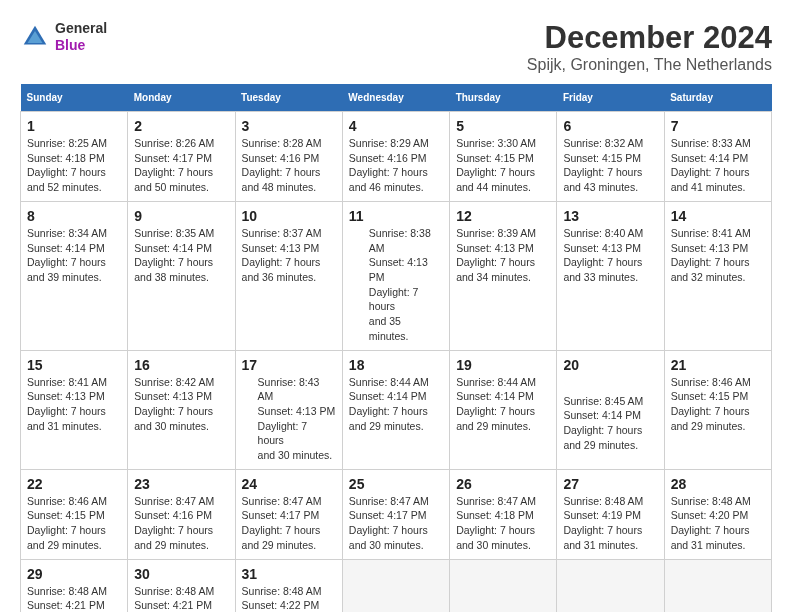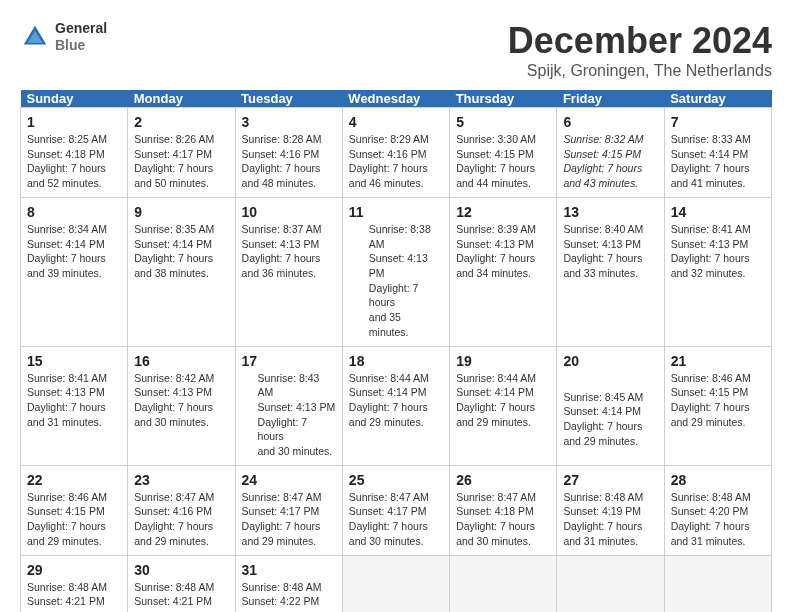--- a/index.html
+++ b/index.html
@@ -20,49 +20,49 @@
       display: flex;
       align-items: center;
     }
     .logo-text {
       font-size: 14px;
       font-weight: bold;
       color: #333;
       line-height: 1.2;
     }
     .logo-text .general { display: block; }
-    .logo-text .blue { display: block; color: #737373; }
+    .logo-text .blue { display: block; color: #a21caf; }
     .logo-icon {
       width: 30px;
       height: 30px;
       margin-right: 5px;
     }
     .title-section {
       text-align: right;
     }
     .month-title {
-      font-size: 36px;
+      font-size: 31px;
       font-weight: bold;
       color: #333;
     }
     .location {
       font-size: 16px;
       color: #555;
     }
     .calendar-table {
       width: 100%;
       border-collapse: collapse;
       font-size: 11px;
     }
     .calendar-table th {
       background-color: #2e6db4;
       color: #fff;
       text-align: left;
-      padding: 1px 6px;
-      font-size: 13px;
+      padding: 8px 6px;
+      font-size: 10px;
       font-weight: bold;
     }
     .calendar-table td {
       vertical-align: top;
       padding: 6px;
       border: 1px solid #d0d0d0;
       width: 14.28%;
       height: 90px;
       background: #fff;
     }
@@ -147,21 +147,21 @@
           </td>
           <td>
             <span class="day-number">5</span>
             <div class="day-info" style="white-space: pre-line;">Sunrise: 3:30 AM
 Sunset: 4:15 PM
 Daylight: 7 hours
 and 44 minutes.</div>
           </td>
           <td>
             <span class="day-number">6</span>
-            <div class="day-info" style="white-space: pre-line; font-style: italic;">Sunrise: 8:32 AM
+            <div class="day-info" style="white-space: pre-line;">Sunrise: 8:32 AM
 Sunset: 4:15 PM
 Daylight: 7 hours
 and 43 minutes.</div>
           </td>
           <td>
             <span class="day-number">7</span>
             <div class="day-info" style="white-space: pre-line;">Sunrise: 8:33 AM
 Sunset: 4:14 PM
 Daylight: 7 hours
 and 41 minutes.</div>

